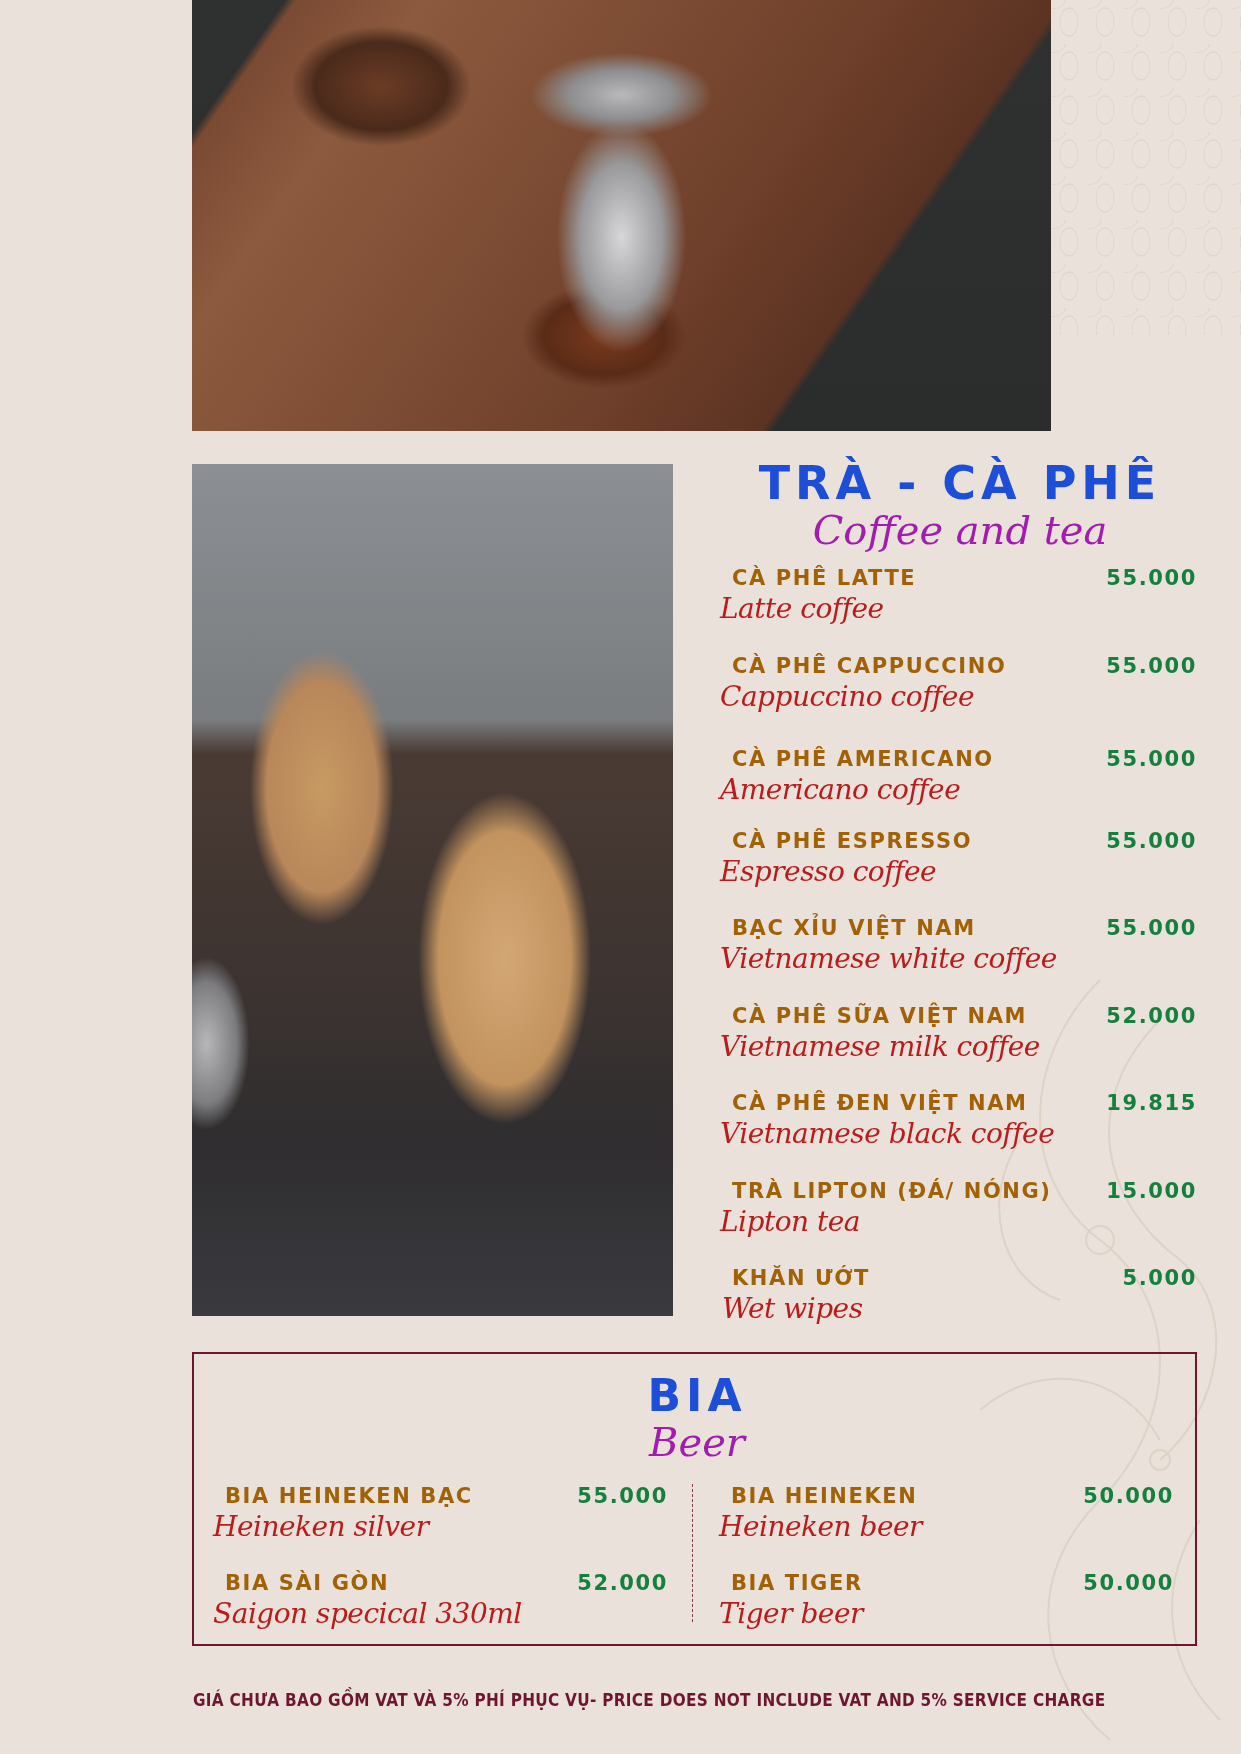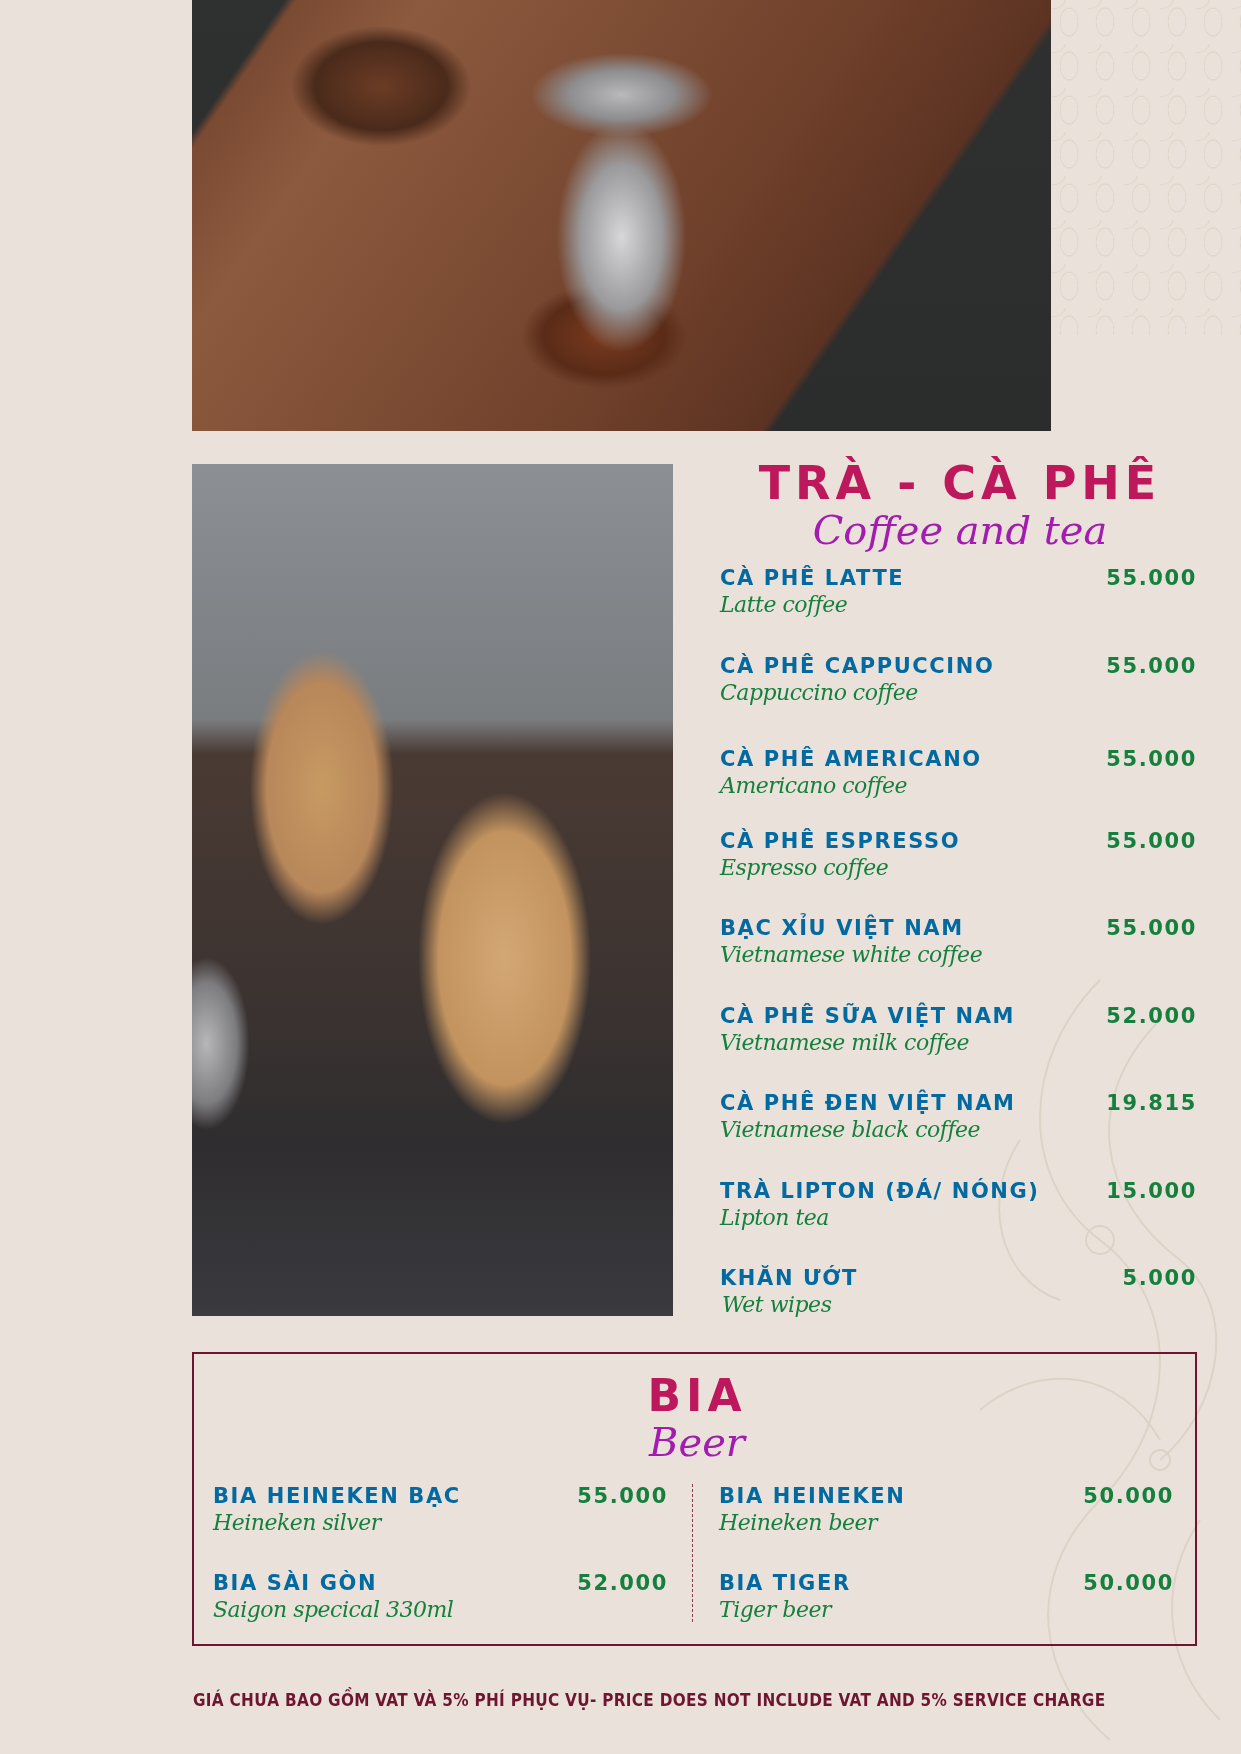--- a/index.html
+++ b/index.html
@@ -40,38 +40,38 @@
     background:
       radial-gradient(ellipse 100px 190px at 27% 38%, #c79a62 0%, #b8875a 55%, transparent 72%),
       radial-gradient(ellipse 120px 230px at 65% 58%, #d3a774 0%, #c2935f 55%, transparent 72%),
       radial-gradient(ellipse 60px 120px at 3% 68%, #b7b7ba 0%, #7d7d80 50%, transparent 72%),
       linear-gradient(180deg, #8c8f93 0%, #7a7d80 30%, #4a3a33 34%, #3d3431 60%, #2f2d2f 80%, #3a3a3f 100%);
   }
 
   
   .sec-title {
     font-family: "DejaVu Sans", sans-serif; font-weight: bold;
-    color: #be185d; letter-spacing: 5px; text-align: center;
+    color: #1d4ed8; letter-spacing: 5px; text-align: center;
   }
   .sec-sub {
     font-family: "DejaVu Serif", serif; font-style: italic;
     color: #a21caf; text-align: center;
   }
 
   
   .item { position: absolute; }
   .item-name {
-    position: absolute; left: 0; top: 0; white-space: nowrap;
+    position: absolute; left: 12px; top: 0; white-space: nowrap;
     font-family: "DejaVu Sans", sans-serif; font-weight: bold;
-    font-size: 21px; letter-spacing: 1.6px; color: #0369a1;
+    font-size: 21px; letter-spacing: 1.6px; color: #a16207;
   }
   .item-desc {
     position: absolute; left: 0; top: 26px; white-space: nowrap;
     font-family: "DejaVu Serif", serif; font-style: italic;
-    font-size: 22px; color: #15803d; letter-spacing: -0.5px;
+    font-size: 28px; color: #b91c1c; letter-spacing: -0.5px;
   }
   .item-price {
     position: absolute; top: 0; right: 0; white-space: nowrap;
     font-family: "DejaVu Sans", sans-serif; font-weight: bold;
     font-size: 21px; letter-spacing: 1.6px; color: #15803d;
   }
 
   .beer-box {
     left: 192px; top: 1352px; width: 1005px; height: 294px;
     border: 2px solid #6E1630; box-sizing: border-box;

